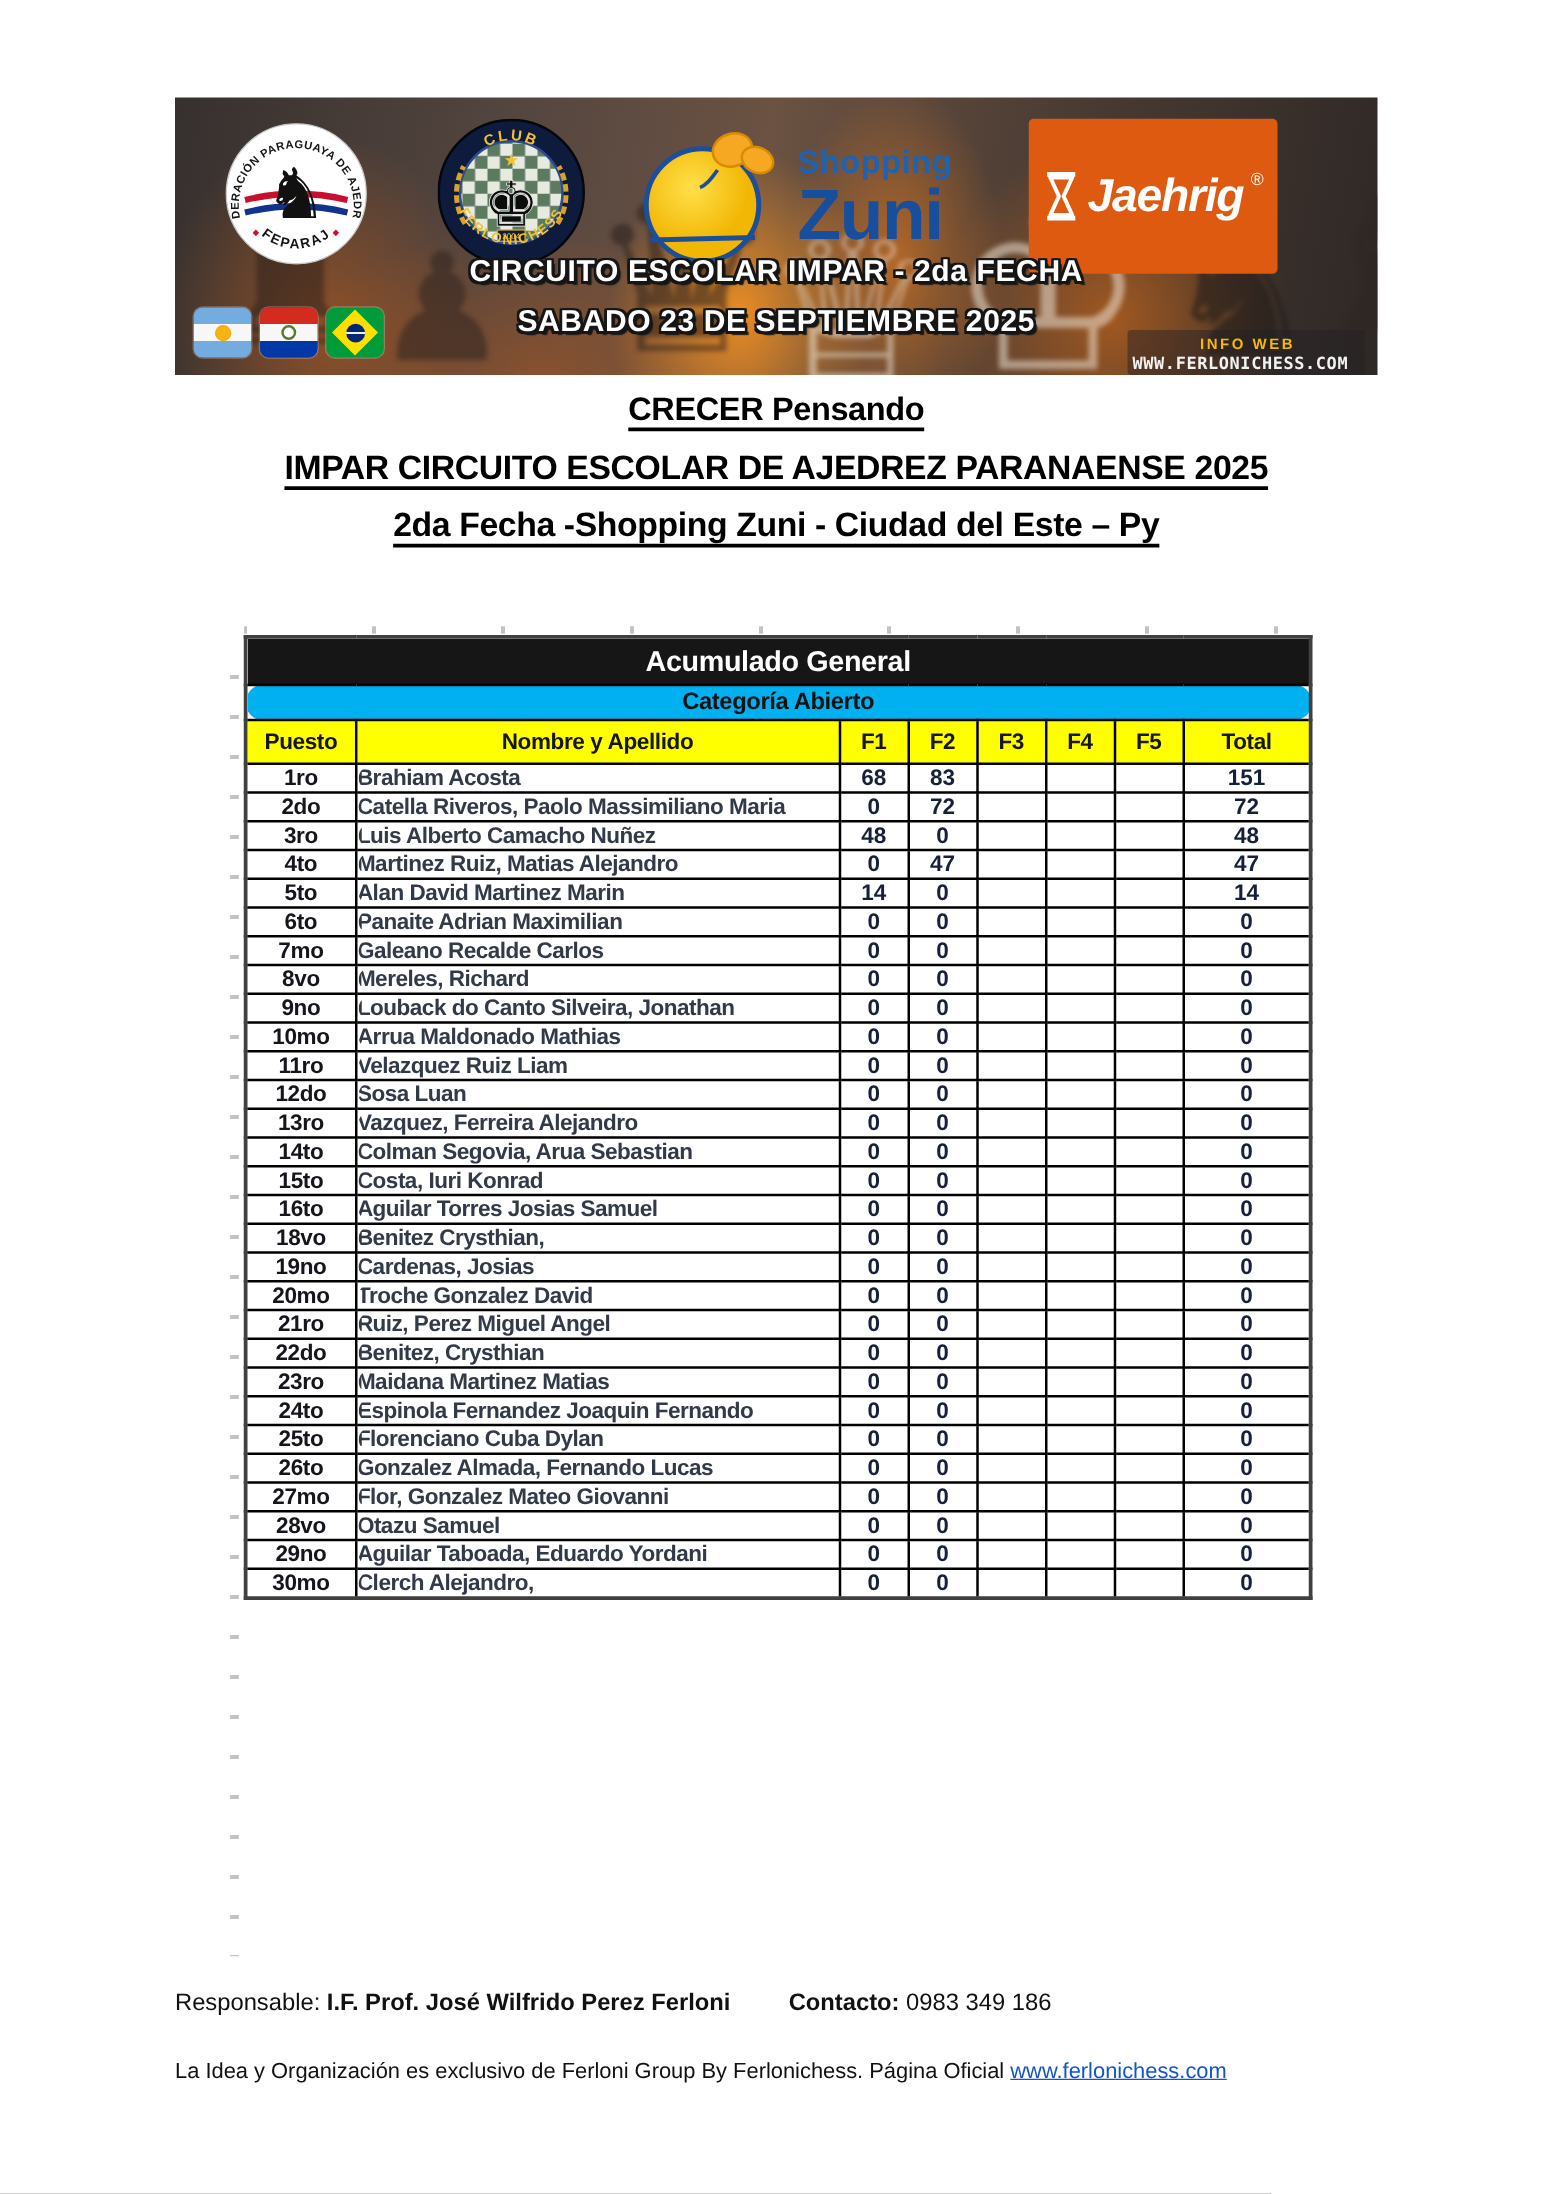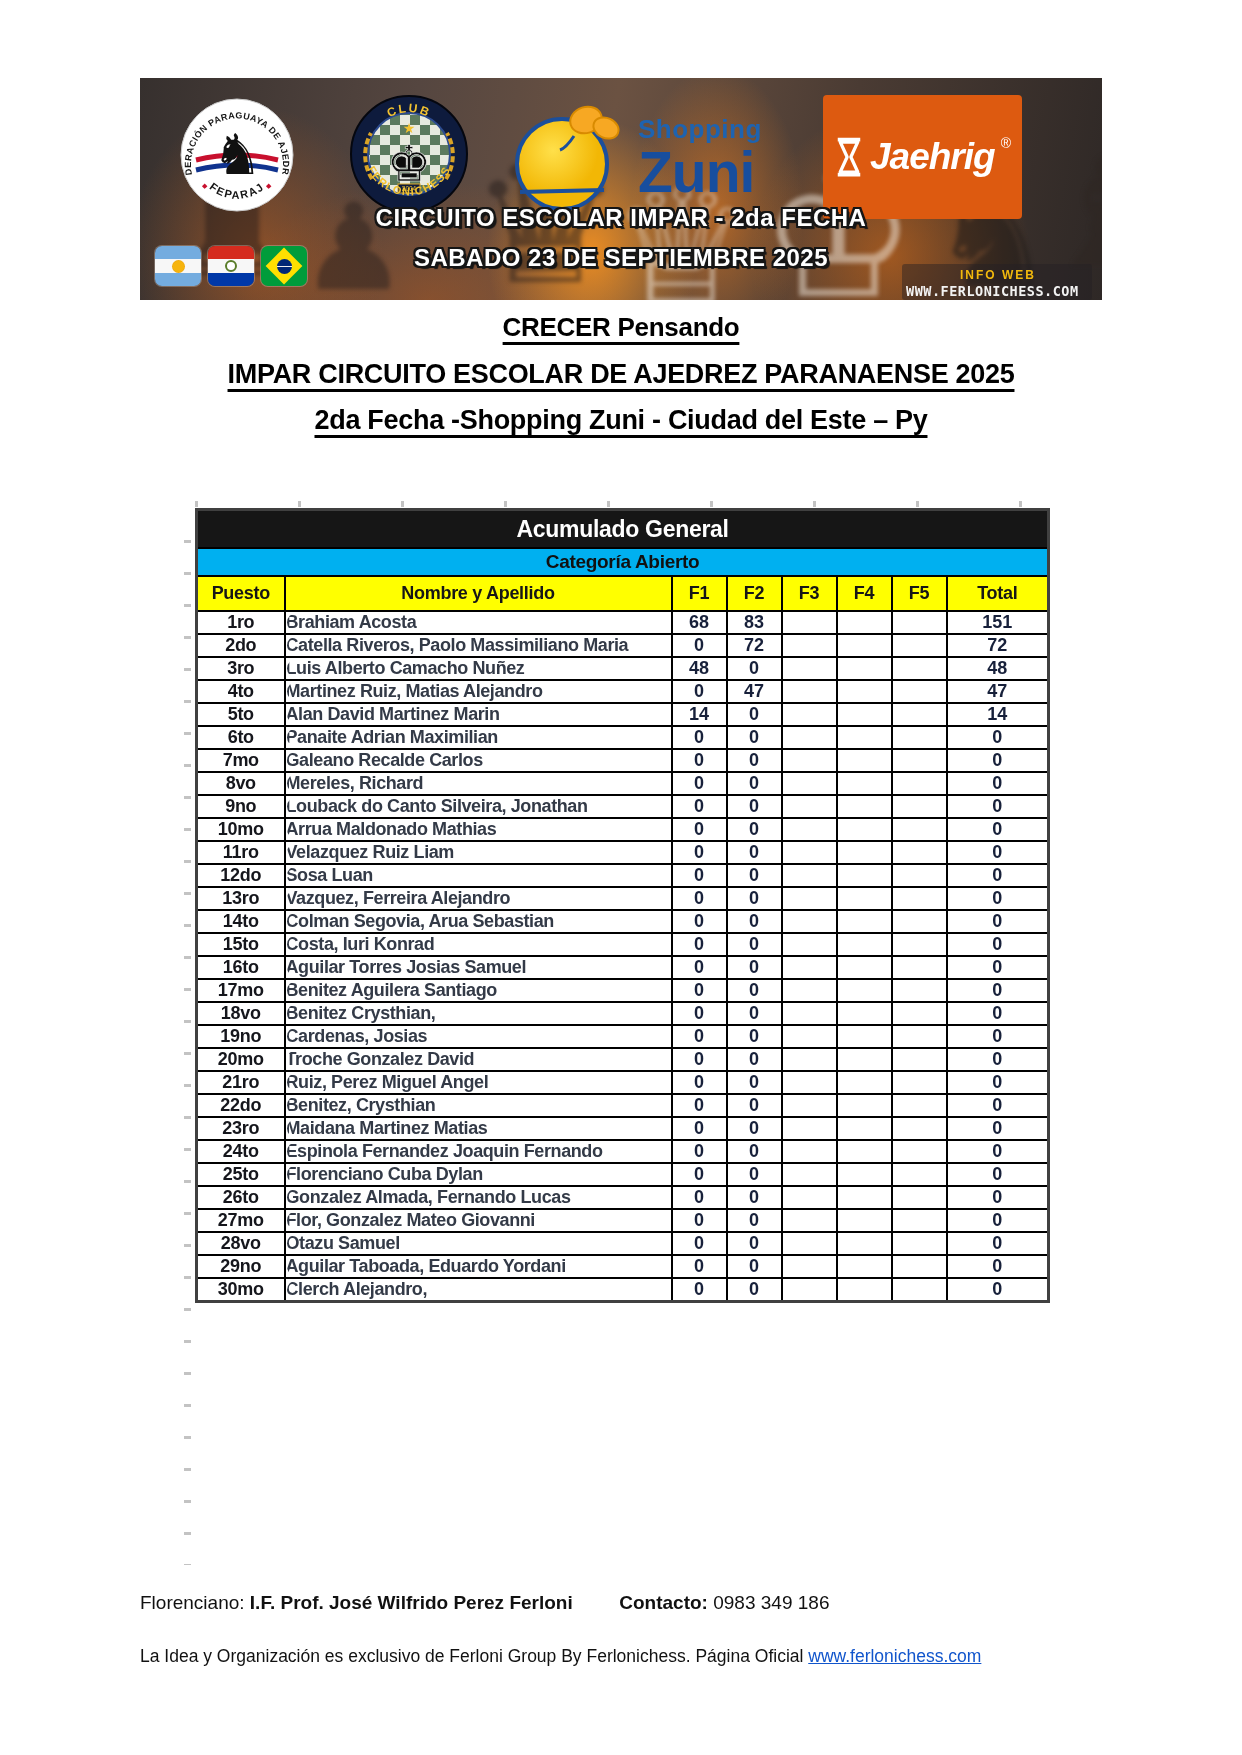--- a/index.html
+++ b/index.html
@@ -60,21 +60,21 @@
   .ticks-top{position:absolute;left:195px;top:501px;width:860px;height:6px;
     background:repeating-linear-gradient(to right,#c3c3c3 0 3px,transparent 3px 103px);}
   .ticks-left{position:absolute;left:184px;top:540px;width:7px;height:1025px;
     background:repeating-linear-gradient(to bottom,#c3c3c3 0 3px,transparent 3px 32px);}
   table.results{position:absolute;left:195px;top:508px;width:852px;border-collapse:collapse;
     table-layout:fixed;border:3px solid #404040;padding-left:36px;}
   table.results td,table.results th{border:2px solid #000;padding:0;overflow:hidden;white-space:nowrap;}
   tr.bar-title td{background:#161616;color:#fff;font-weight:bold;font-size:23px;text-align:center;height:36px;
     letter-spacing:-.3px;}
   tr.bar-cat td{background:#00b0f0;color:#111;font-weight:bold;font-size:19px;text-align:center;height:26px;
-    letter-spacing:-.3px;}
+    letter-spacing:-.3px;border-radius:13px;}
   tr.cols th{background:#ffff00;color:#161616;font-weight:bold;font-size:18px;text-align:center;height:33px;
     letter-spacing:-.3px;}
   tr.player{height:16px;}
   td.c-rank{font-weight:bold;color:#15161c;font-size:18px;text-align:center;letter-spacing:-.3px;}
   td.c-name{color:#333a47;font-weight:bold;font-size:18px;text-align:left;padding-left:7px;letter-spacing:-.4px;border-radius:16px;}
   td.c-num,td.c-total{font-weight:bold;color:#17203a;font-size:18px;text-align:center;}
 
   
   .footer1{position:absolute;left:140px;top:1592px;font-size:19px;color:#111;}
   .footer1 .b{font-weight:bold;}
@@ -382,30 +382,20 @@
       <td class="c-rank">16to</td>
       <td class="c-name">Aguilar Torres Josias Samuel</td>
       <td class="c-num">0</td>
       <td class="c-num">0</td>
       <td class="c-num"></td>
       <td class="c-num"></td>
       <td class="c-num"></td>
       <td class="c-total">0</td>
     </tr>
         <tr class="player">
-      <td class="c-rank">17mo</td>
-      <td class="c-name">Benitez Aguilera Santiago</td>
-      <td class="c-num">0</td>
-      <td class="c-num">0</td>
-      <td class="c-num"></td>
-      <td class="c-num"></td>
-      <td class="c-num"></td>
-      <td class="c-total">0</td>
-    </tr>
-        <tr class="player">
       <td class="c-rank">18vo</td>
       <td class="c-name">Benitez Crysthian,</td>
       <td class="c-num">0</td>
       <td class="c-num">0</td>
       <td class="c-num"></td>
       <td class="c-num"></td>
       <td class="c-num"></td>
       <td class="c-total">0</td>
     </tr>
         <tr class="player">
@@ -525,21 +515,21 @@
       <td class="c-num">0</td>
       <td class="c-num"></td>
       <td class="c-num"></td>
       <td class="c-num"></td>
       <td class="c-total">0</td>
     </tr>
       </tbody>
   </table>
 
   <div class="footer1">
-    <span>Florenciano:</span>
+    <span>Responsable:</span>
     <span class="b">I.F. Prof. José Wilfrido Perez Ferloni</span>
     <span class="gap"></span>
     <span class="b">Contacto:</span>
     <span>0983 349 186</span>
   </div>
   <div class="footer2">
     <span>La Idea y Organización es exclusivo de Ferloni Group By Ferlonichess. Página Oficial </span><a href="#">www.ferlonichess.com</a>
   </div>
 
 </div>

